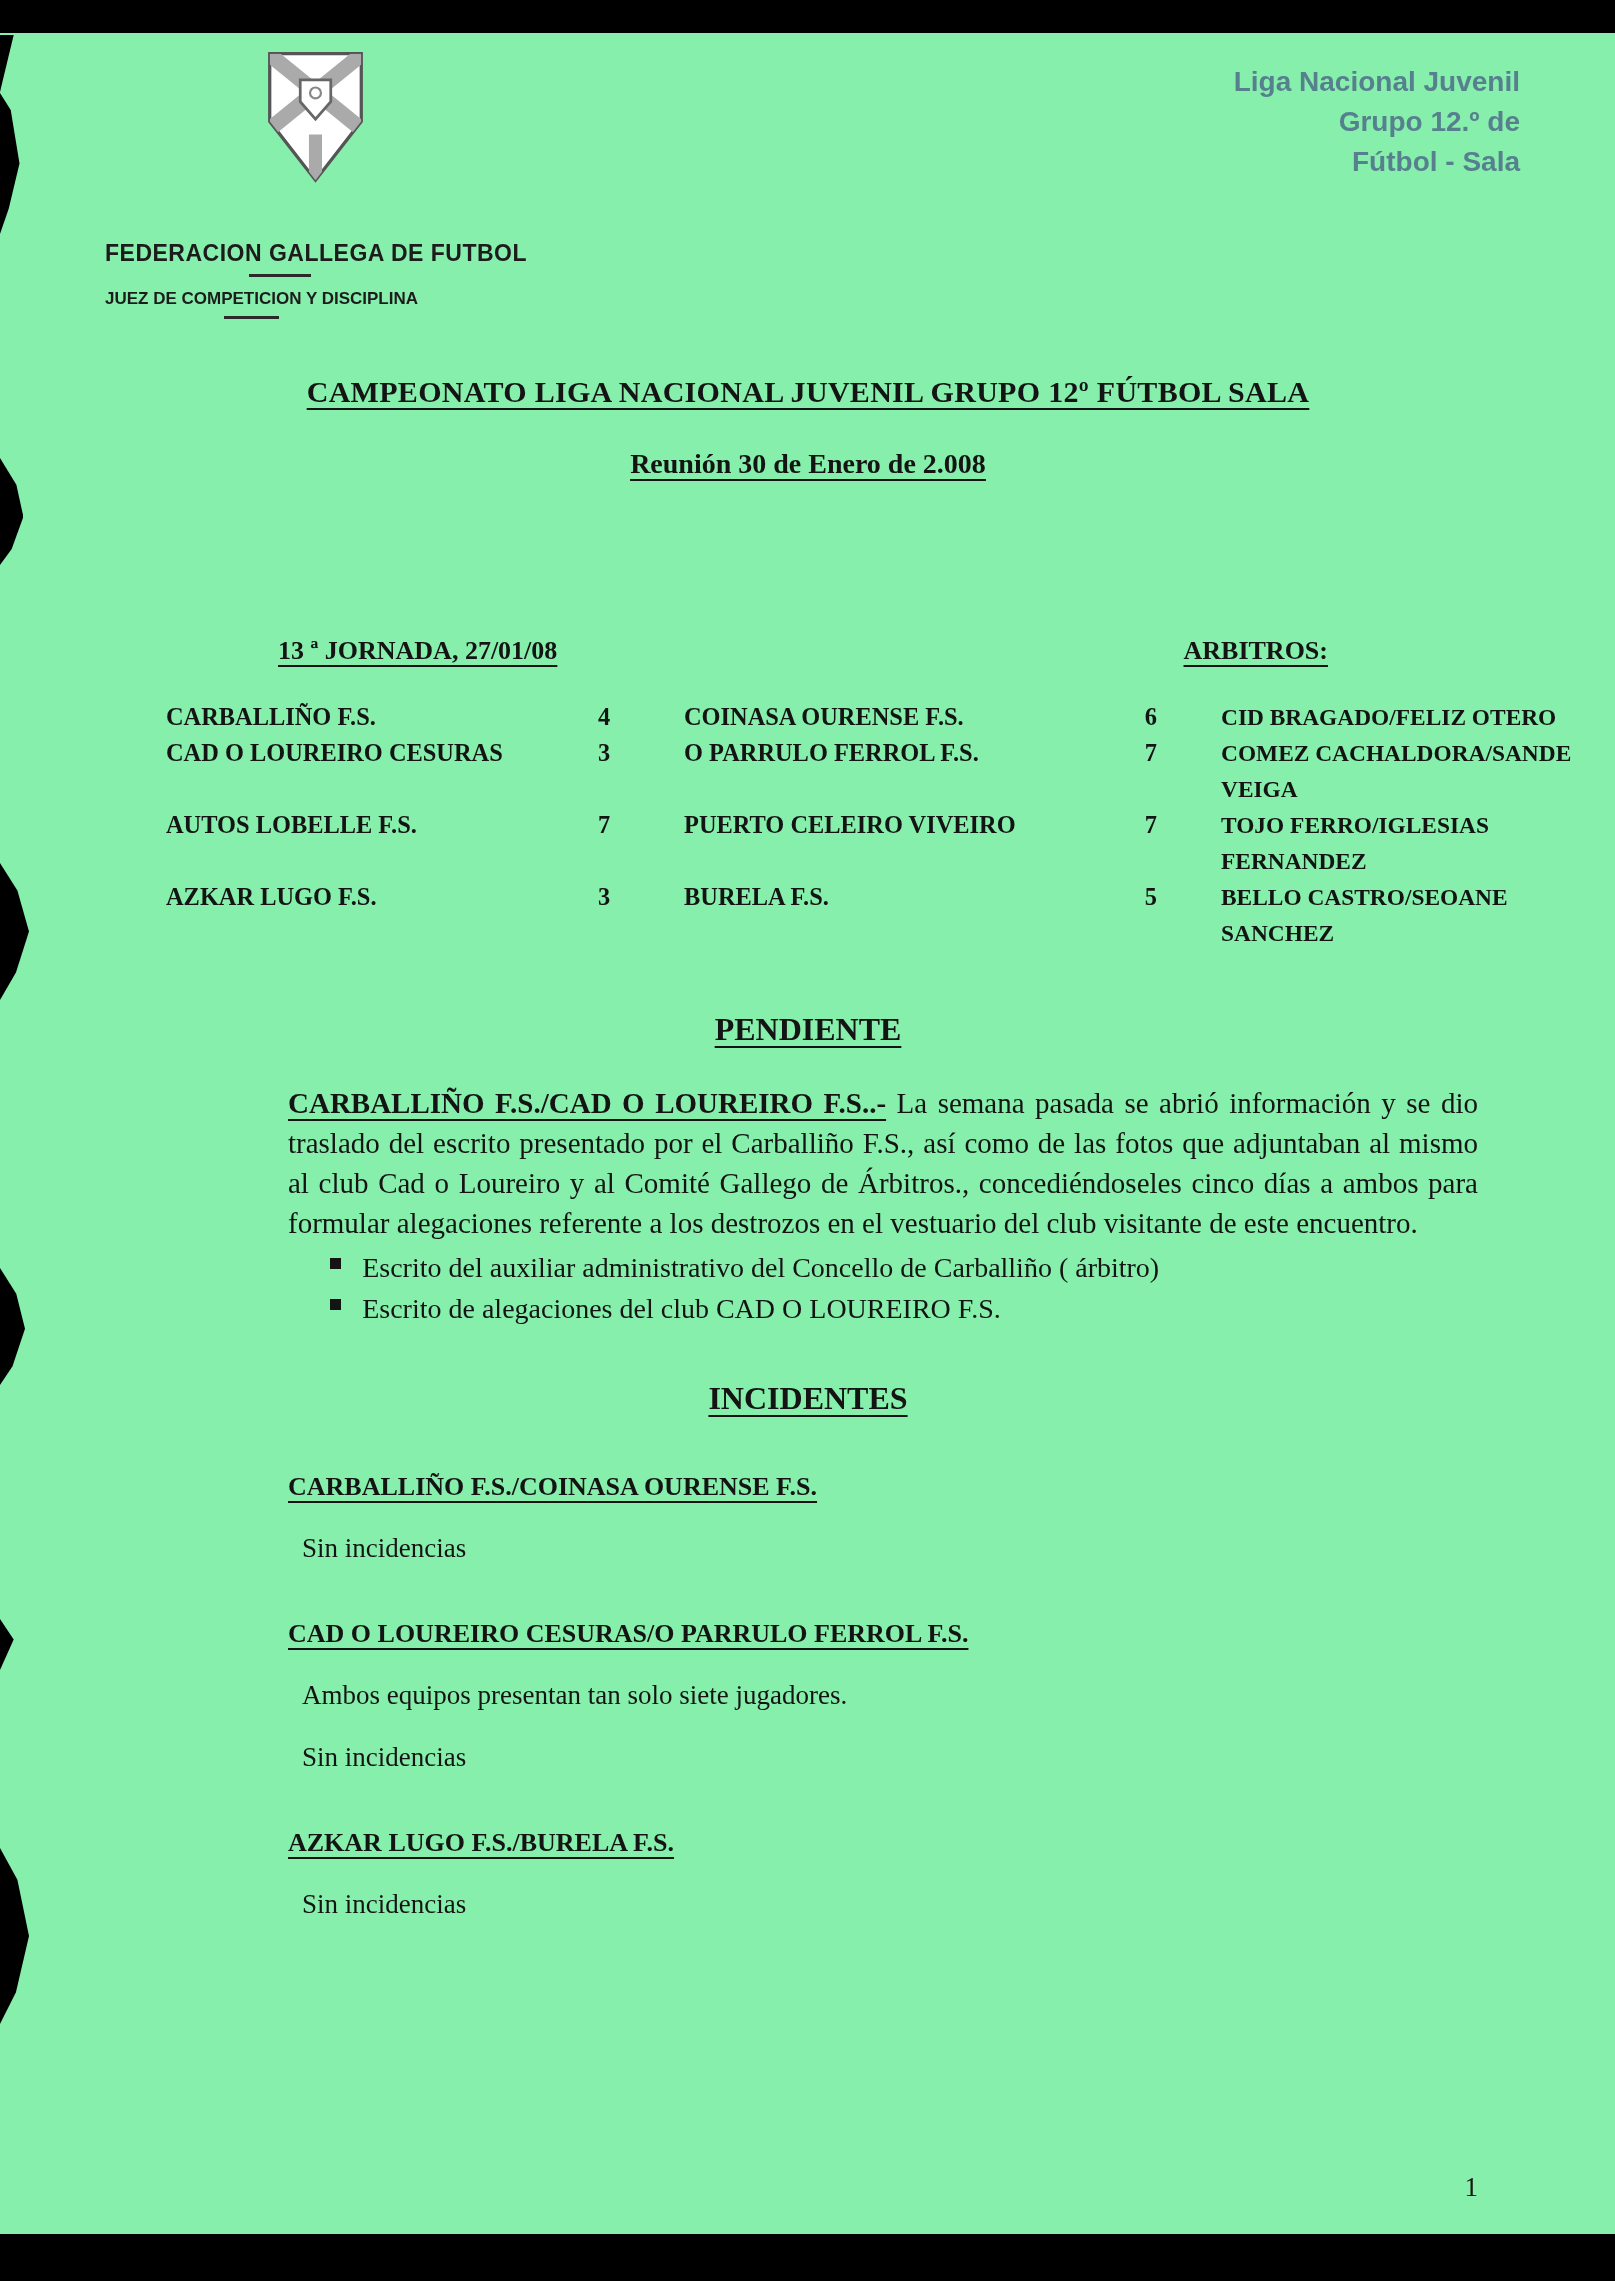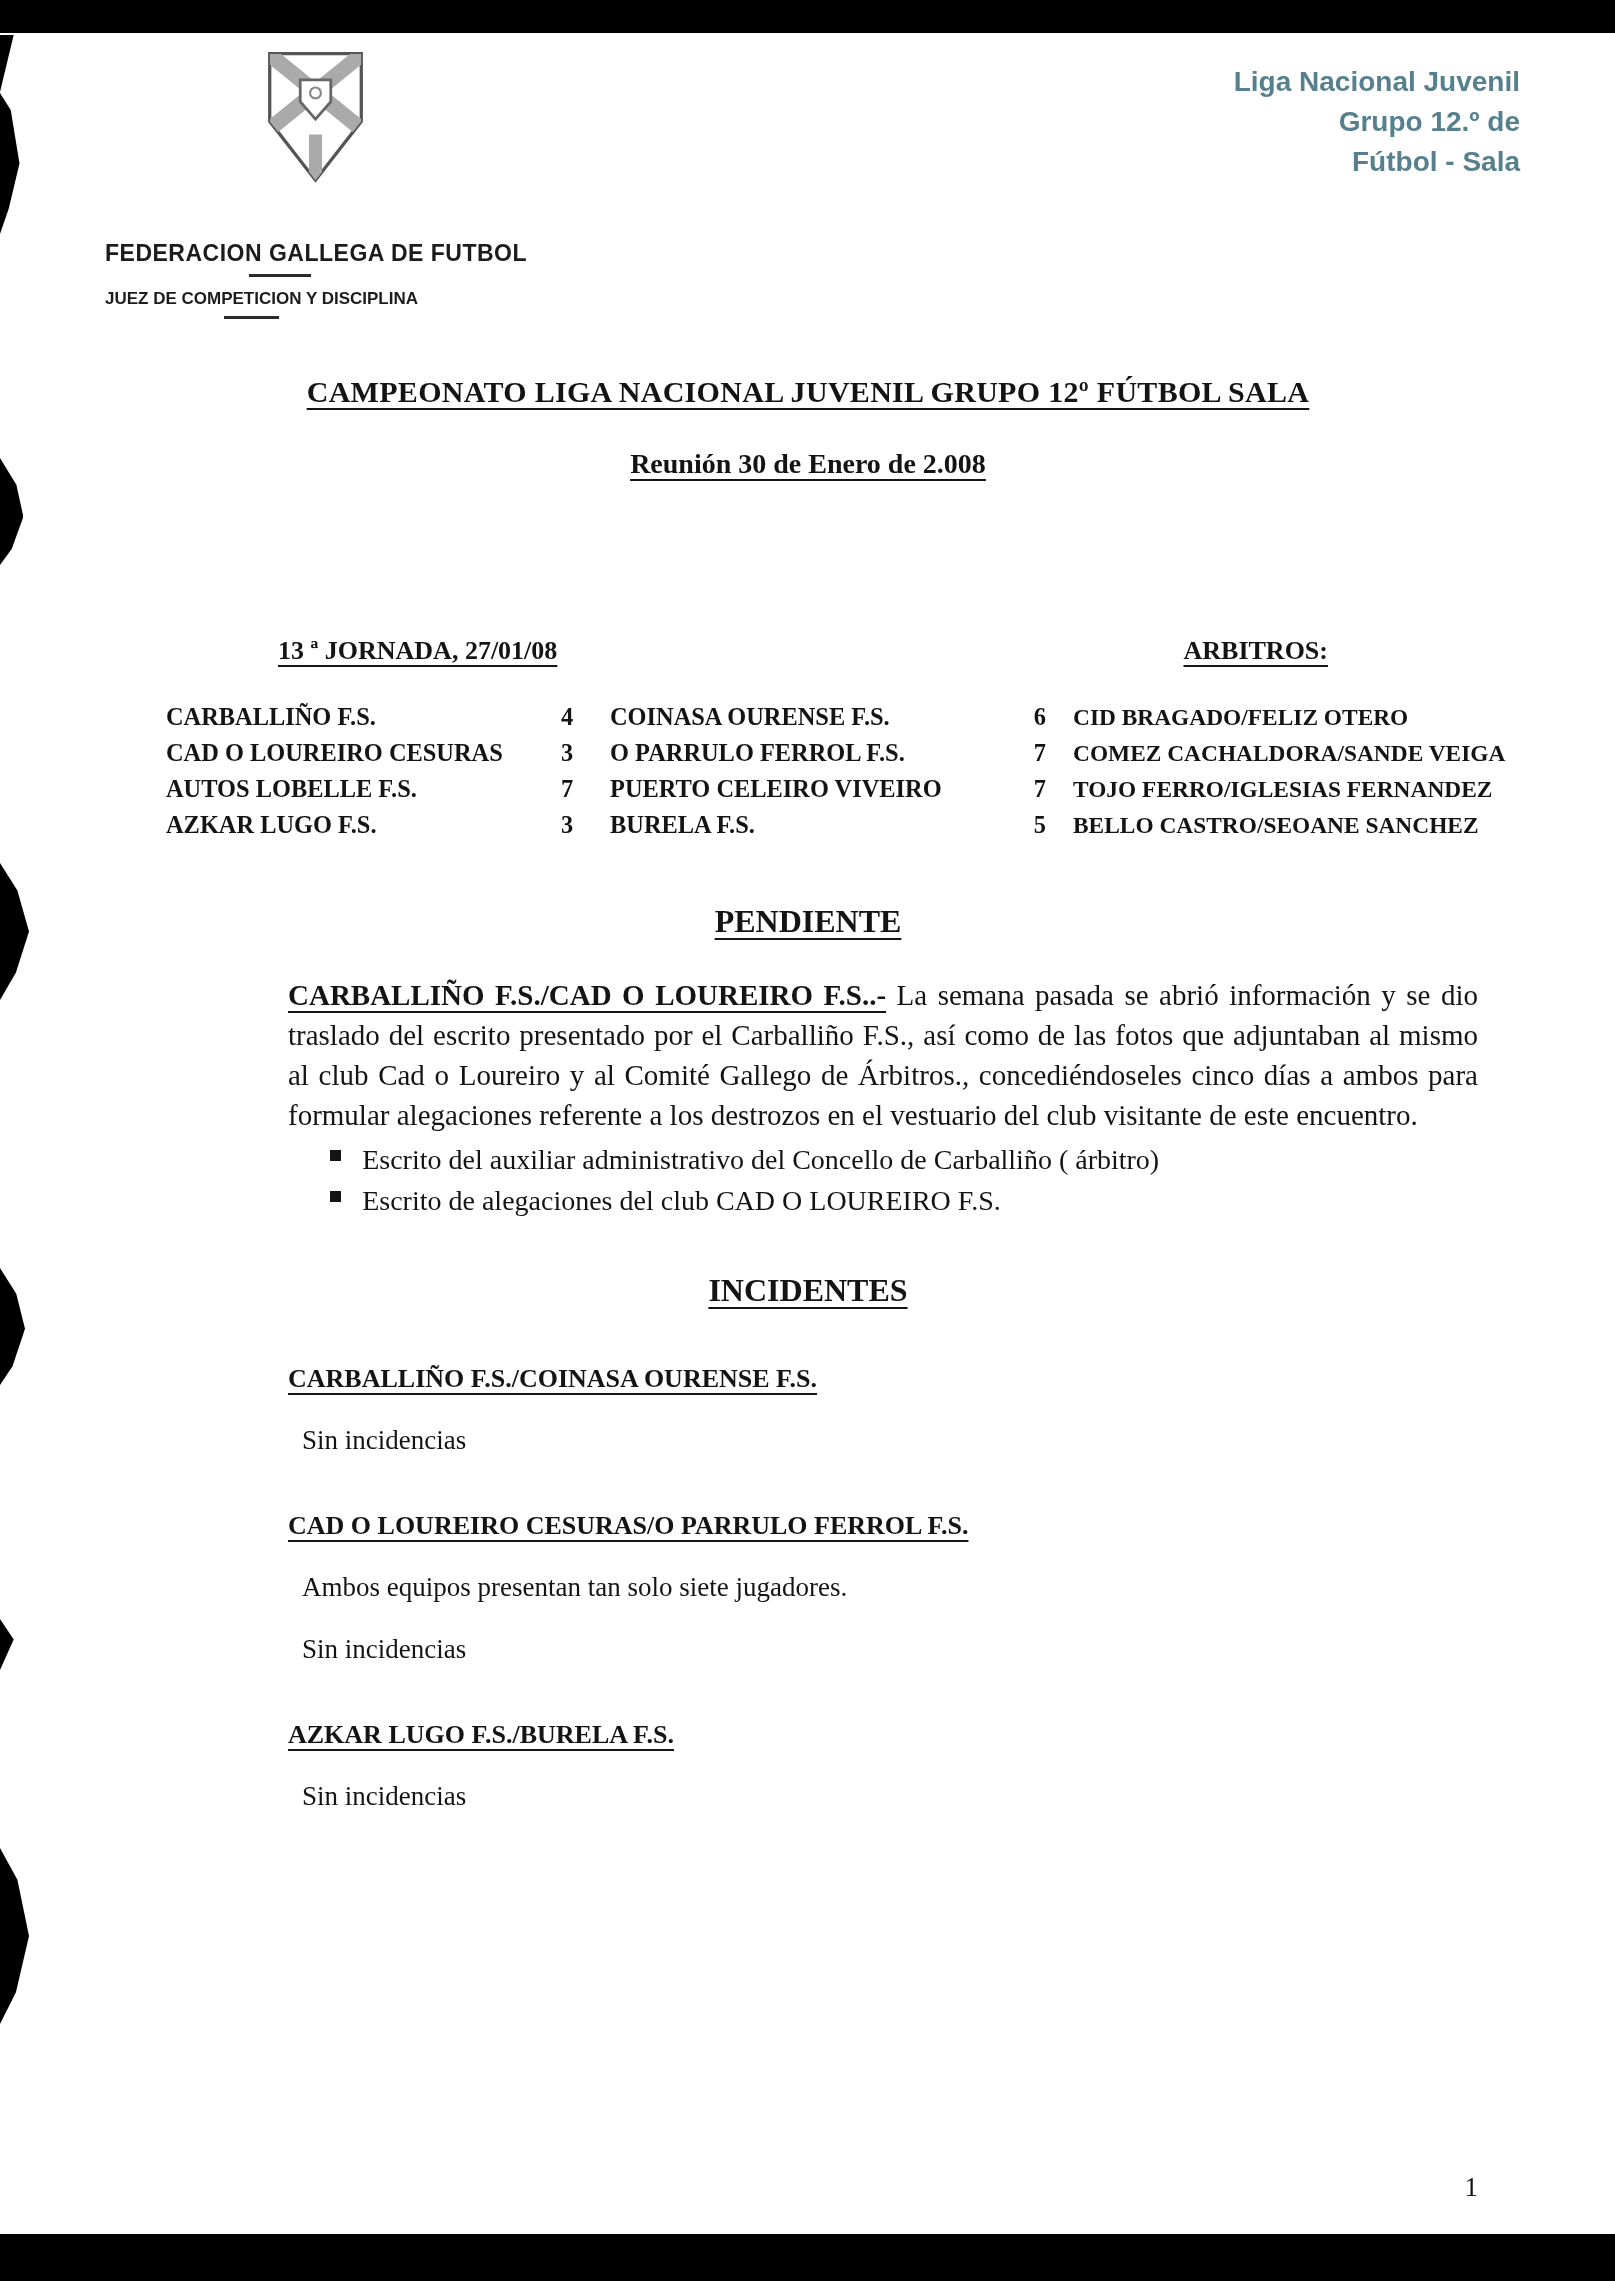--- a/index.html
+++ b/index.html
@@ -1,20 +1,20 @@
 <!DOCTYPE html>
 <html><head>
 <meta charset="utf-8">
 <style>
   html, body { margin:0; padding:0; background:#000; }
   .page {
     position:relative;
     width:1616px; height:2281px;
     margin:0 auto;
-    background:#ffffff;
+    background:#86efac;
     overflow:hidden;
     font-family:"Liberation Serif", serif;
     color:#141414;
   }
   
   .scan-bar-top, .scan-bar-bottom { position:absolute; left:0; right:0; background:#000; }
   .scan-bar-top { top:0; height:33px; }
   .scan-bar-bottom { bottom:0; height:47px; }
   .blob { position:absolute; left:0; background:#000; }
   .b1 { top:35px;   width:13.7px; height:57px;  clip-path:polygon(0 0, 100% 0, 0 100%); }
@@ -48,21 +48,21 @@
   .jornada-head { display:flex; margin-top:156px; font-weight:bold; font-size:26px;gap:40px; }
   .jornada-title { margin-left:278px; }
   .arbitros-title { margin-left:auto; margin-right:288px; }
 
   .results { margin:33px 0 0 166px; }
   .result-row {
     display:grid;
     grid-template-columns:395px 49px 405px 31px auto;
     align-items:baseline;
     line-height:36px;
-    font-weight:bold; font-size:24.4px;
+    font-weight:bold; font-size:24.4px;gap:37px;
   }
   .score-away { text-align:right; }
   .refs { padding-left:27px; font-size:23.4px; }
 
   .section-heading { margin-top:60px; text-align:center; font-weight:bold; font-size:32px; }
 
   .case-para {
     margin:35px 138px 0 288px;
     text-align:justify;
     font-size:29px; line-height:40px;

